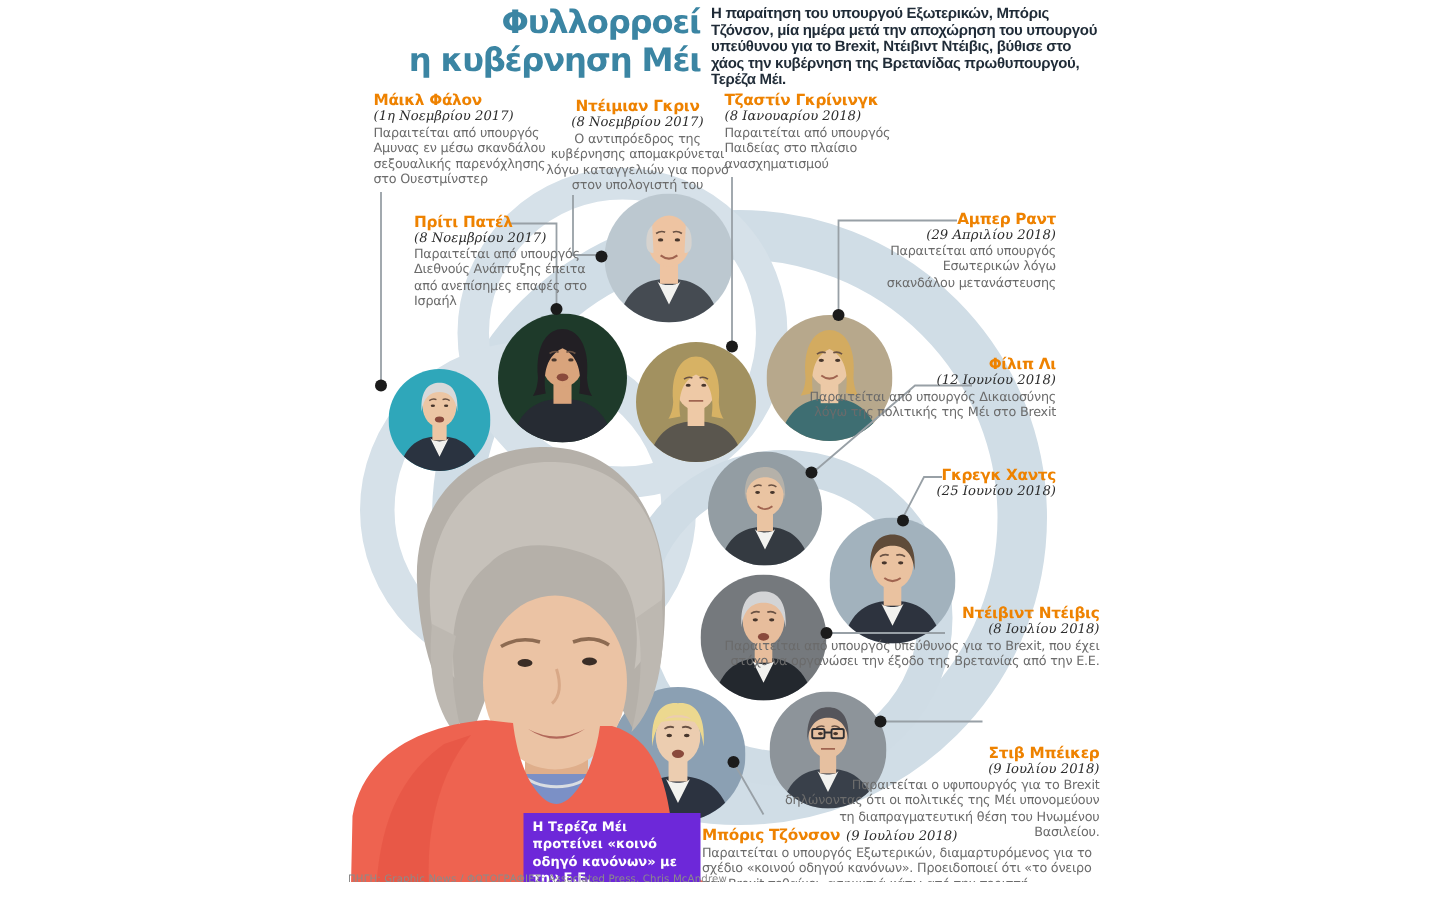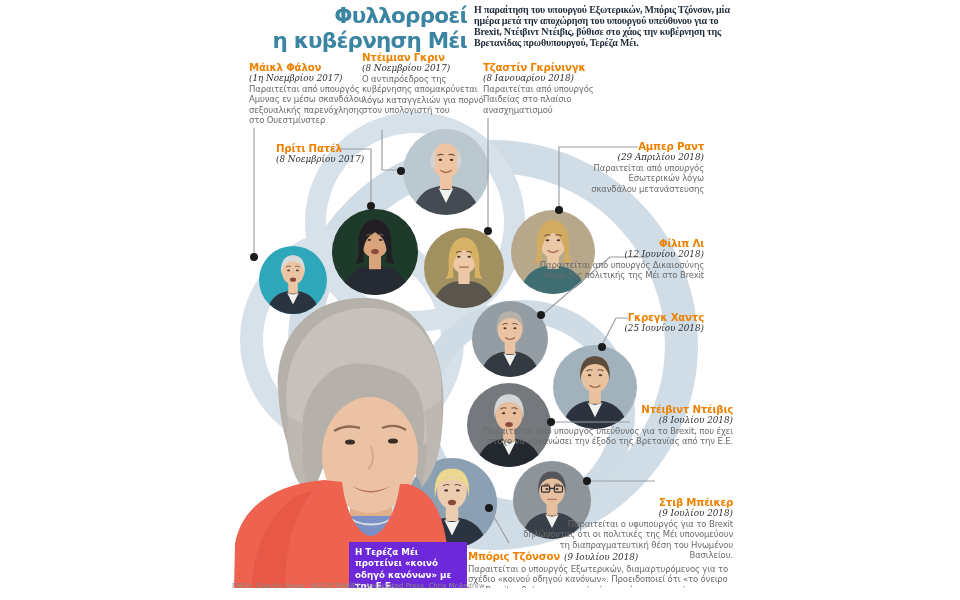--- a/index.html
+++ b/index.html
@@ -5,21 +5,21 @@
   html,body{margin:0;padding:0;background:#fff;}
   #canvas{position:relative;width:960px;height:588px;background:#fff;overflow:hidden;
           font-family:"DejaVu Sans",sans-serif;}
   .ring{position:absolute;border-radius:50%;z-index:1;pointer-events:none;}
   .photo{position:absolute;z-index:2;}
   #connectors{position:absolute;left:0;top:0;z-index:3;pointer-events:none;}
   #may{position:absolute;left:230px;top:288px;z-index:4;}
   #title{position:absolute;top:3px;right:493px;z-index:5;margin:0;text-align:right;
          font-weight:bold;font-size:21.5px;line-height:25px;color:#3b85a3;letter-spacing:-0.8px;white-space:nowrap;}
   #intro{position:absolute;left:474px;top:5px;width:262px;z-index:5;margin:0;
-         font-family:Liberation Serif, serif;font-weight:bold;font-size:10px;line-height:10.9px;
+         font-family:Liberation Sans, sans-serif;font-weight:bold;font-size:10px;line-height:10.9px;
          color:#1f2b37;letter-spacing:-0.2px;}
   .entry{position:absolute;z-index:5;}
   .entry .name{font-size:10.2px;font-weight:bold;color:#ee8200;letter-spacing:-0.2px;display:block;}
   .entry .date{display:block;font-family:"DejaVu Serif",serif;font-style:italic;font-size:8.8px;
                color:#2d2d2d;margin:0 0 1px;}
   .entry .desc{font-size:8.5px;line-height:10.4px;color:#6b6b6b;margin:0;letter-spacing:-0.15px;}
   .entry.right{text-align:right;}
   .entry.inline .name,.entry.inline .date{display:inline;}
   .entry.inline .date{margin-left:4px;}
   #caption{position:absolute;left:349px;top:542px;width:106px;z-index:6;background:#6d28d9;
@@ -332,33 +332,34 @@
   <h1 id="title"><span>Φυλλορροεί</span><br><span>η κυβέρνηση Μέι</span></h1>
 
   <p id="intro">Η παραίτηση του υπουργού Εξωτερικών, Μπόρις Τζόνσον, μία ημέρα μετά την αποχώρηση του υπουργού υπεύθυνου για το Brexit, Ντέιβιντ Ντέιβις, βύθισε στο χάος την κυβέρνηση της Βρετανίδας πρωθυπουργού, Τερέζα Μέι.</p>
 
   <div id="entries-layer">
       <div class="entry" style="top: 62px; width: 122px; left: 249px;">
         <span class="name">Μάικλ Φάλον</span>
         <span class="date">(1η Νοεμβρίου 2017)</span>
         <p class="desc">Παραιτείται από υπουργός Αμυνας εν μέσω σκανδάλου σεξουαλικής παρενόχλησης στο Ουεστμίνστερ</p>
       </div>
-      <div class="entry" style="top: 52px; width: 126px; left: 362px;">
+      <div class="entry" style="top: 66px; width: 126px; left: 362px; text-align: center;">
         <span class="name">Ντέιμιαν Γκριν</span>
         <span class="date">(8 Νοεμβρίου 2017)</span>
         <p class="desc">Ο αντιπρόεδρος της κυβέρνησης απομακρύνεται λόγω καταγγελιών για πορνό στον υπολογιστή του</p>
       </div>
       <div class="entry" style="top: 62px; width: 130px; left: 483px;">
         <span class="name">Τζαστίν Γκρίνινγκ</span>
         <span class="date">(8 Ιανουαρίου 2018)</span>
         <p class="desc">Παραιτείται από υπουργός Παιδείας στο πλαίσιο ανασχηματισμού</p>
       </div>
       <div class="entry" style="top: 143px; width: 120px; left: 276px;">
         <span class="name">Πρίτι Πατέλ</span>
         <span class="date">(8 Νοεμβρίου 2017)</span>
+        <p class="desc">Παραιτείται από υπουργός Διεθνούς Ανάπτυξης έπειτα από ανεπίσημες επαφές στο Ισραήλ</p>
       </div>
       <div class="entry right" style="top: 141px; width: 122px; right: 256px;">
         <span class="name">Αμπερ Ραντ</span>
         <span class="date">(29 Απριλίου 2018)</span>
         <p class="desc">Παραιτείται από υπουργός Εσωτερικών λόγω σκανδάλου μετανάστευσης</p>
       </div>
       <div class="entry right" style="top: 238px; width: 165px; right: 256px;">
         <span class="name">Φίλιπ Λι</span>
         <span class="date">(12 Ιουνίου 2018)</span>
         <p class="desc">Παραιτείται από υπουργός Δικαιοσύνης λόγω της πολιτικής της Μέι στο Brexit</p>

